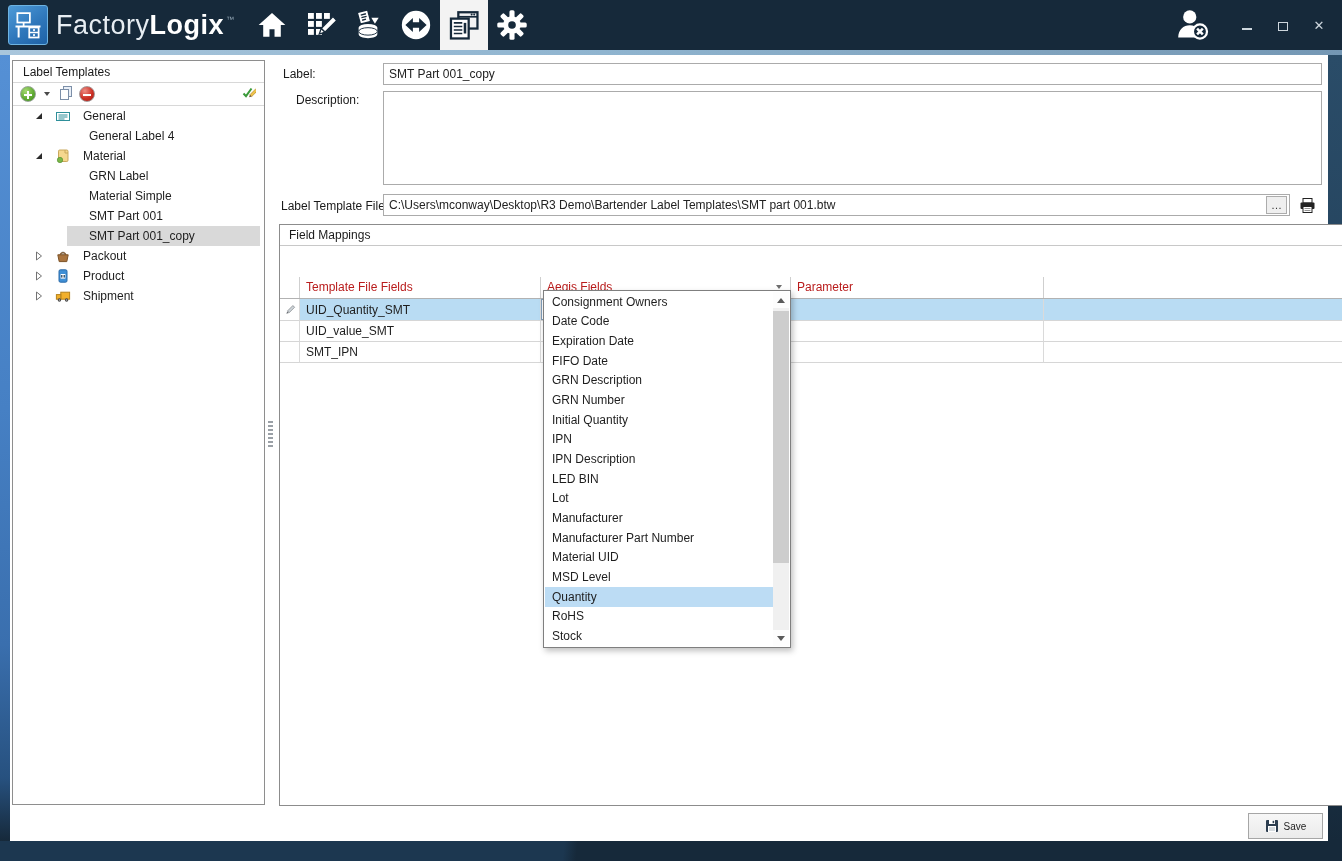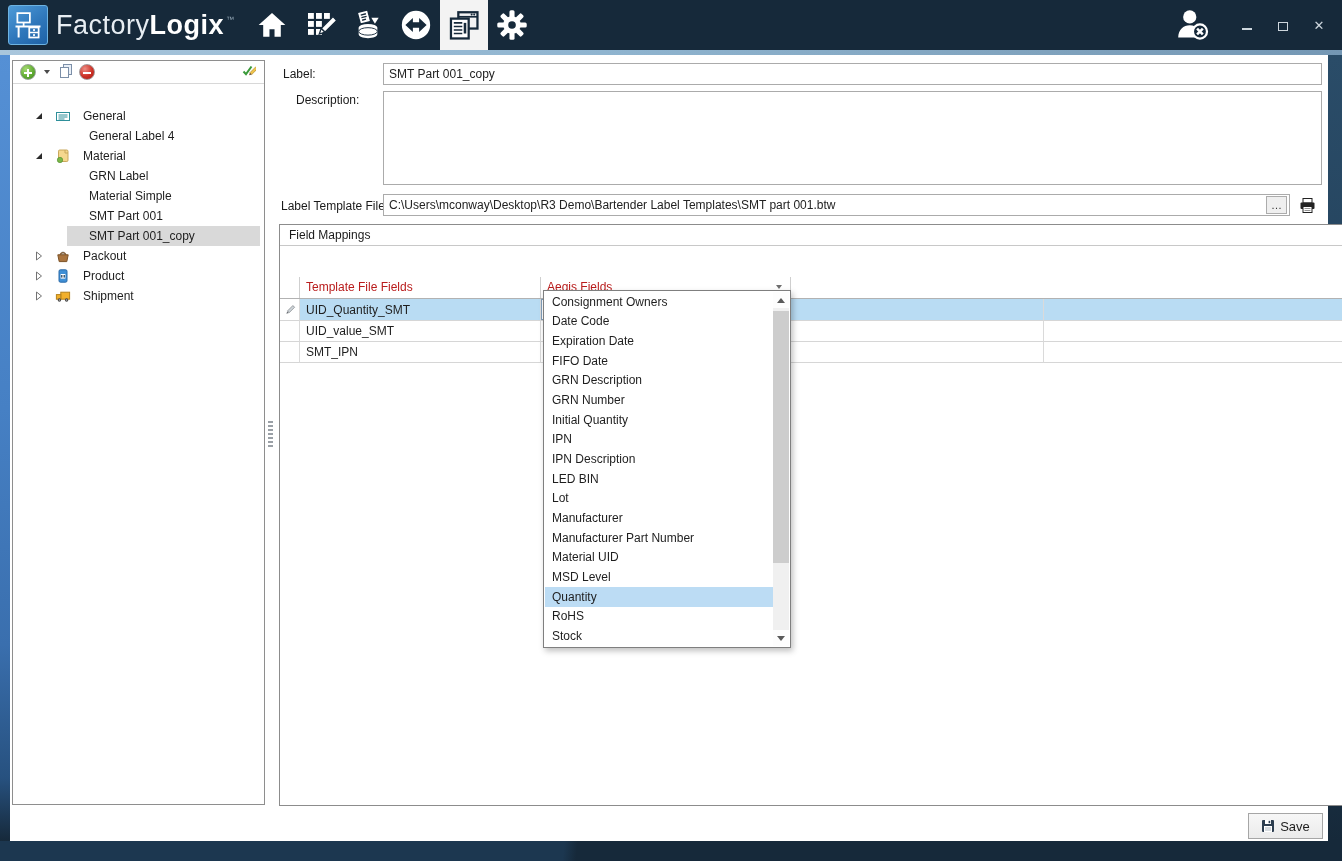--- a/index.html
+++ b/index.html
@@ -101,21 +101,21 @@
   .dd-scroll { position:absolute; right:1px; top:1px; bottom:1px; width:16px; background:#f0f0f0; }
   .sb-btn { position:absolute; left:0; width:16px; height:16px; background:#fdfdfd; display:flex; align-items:center; justify-content:center; }
   .sb-up { top:0; } .sb-dn { bottom:0; }
   .tri-up { width:0;height:0;border-left:4px solid transparent;border-right:4px solid transparent;border-bottom:5px solid #5a5a5a; }
   .tri-dn { width:0;height:0;border-left:4px solid transparent;border-right:4px solid transparent;border-top:5px solid #5a5a5a; }
   .sb-thumb { position:absolute; left:0; top:19px; width:16px; height:252px; background:#cdcdcd; }
 
   
   #save-btn { position:absolute; left:1248px; top:813px; width:75px; height:26px;
     background:linear-gradient(180deg,#f7f7f7,#ebebeb); border:1px solid #a6a6a6;
-    display:flex; align-items:center; justify-content:center; gap:5px; font-size:13px; color:#1e1e1e; }
+    display:flex; align-items:center; justify-content:center; gap:5px; font-size:10px; color:#1e1e1e; }
 </style>
 </head>
 <body>
 
 <div id="app">
 
   <div id="titlebar">
     <div class="logo-tile">
       <svg width="30" height="30" viewBox="0 0 24 24">
         <rect x="3.5" y="2.5" width="10" height="7.5" fill="none" stroke="#fff" stroke-width="1.4"></rect>
@@ -224,20 +224,21 @@
         </div>
     </div>
   </div>
 
   <div id="accent-strip"></div>
   <div id="left-border"></div>
   <div id="right-border"></div>
   <div id="bottom-bar"></div>
 
   <div id="sidebar">
+    <div class="sb-title">Label Templates</div>
     <div class="sb-toolbar">
       <div class="tb-circle tb-add"><span></span></div>
       <div class="tb-caret"></div>
       <div>
         <svg width="16" height="16" viewBox="0 0 16 16">
           <rect x="5.5" y="1.5" width="8" height="10" fill="#e9eff7" stroke="#7c8fa8"></rect>
           <rect x="2.5" y="4.5" width="8" height="10" fill="#fff" stroke="#7c8fa8"></rect>
         </svg>
       </div>
       <div class="tb-circle tb-remove"><span></span></div>
@@ -372,20 +373,21 @@
     </svg>
   </div>
 
   <div id="fm-group">
     <div class="fm-title">Field Mappings</div>
 
     <div class="fm-grid fm-header">
       <div></div>
       <div>Template File Fields</div>
       <div><span>Aegis Fields</span><span class="hdr-caret"></span></div>
+      <div>Parameter</div>
       <div></div>
     </div>
 
     <div class="fm-grid fm-row r1 selected">
       <div class="row-ind">
         <svg width="12" height="12" viewBox="0 0 12 12">
           <g transform="rotate(45 6 6)">
             <rect x="4.9" y="0.8" width="2.4" height="7.6" fill="#cfd5da" stroke="#6b7075" stroke-width=".6"></rect>
             <polygon points="4.9,8.8 7.3,8.8 6.1,11.2" fill="#6b7075"></polygon>
           </g>

